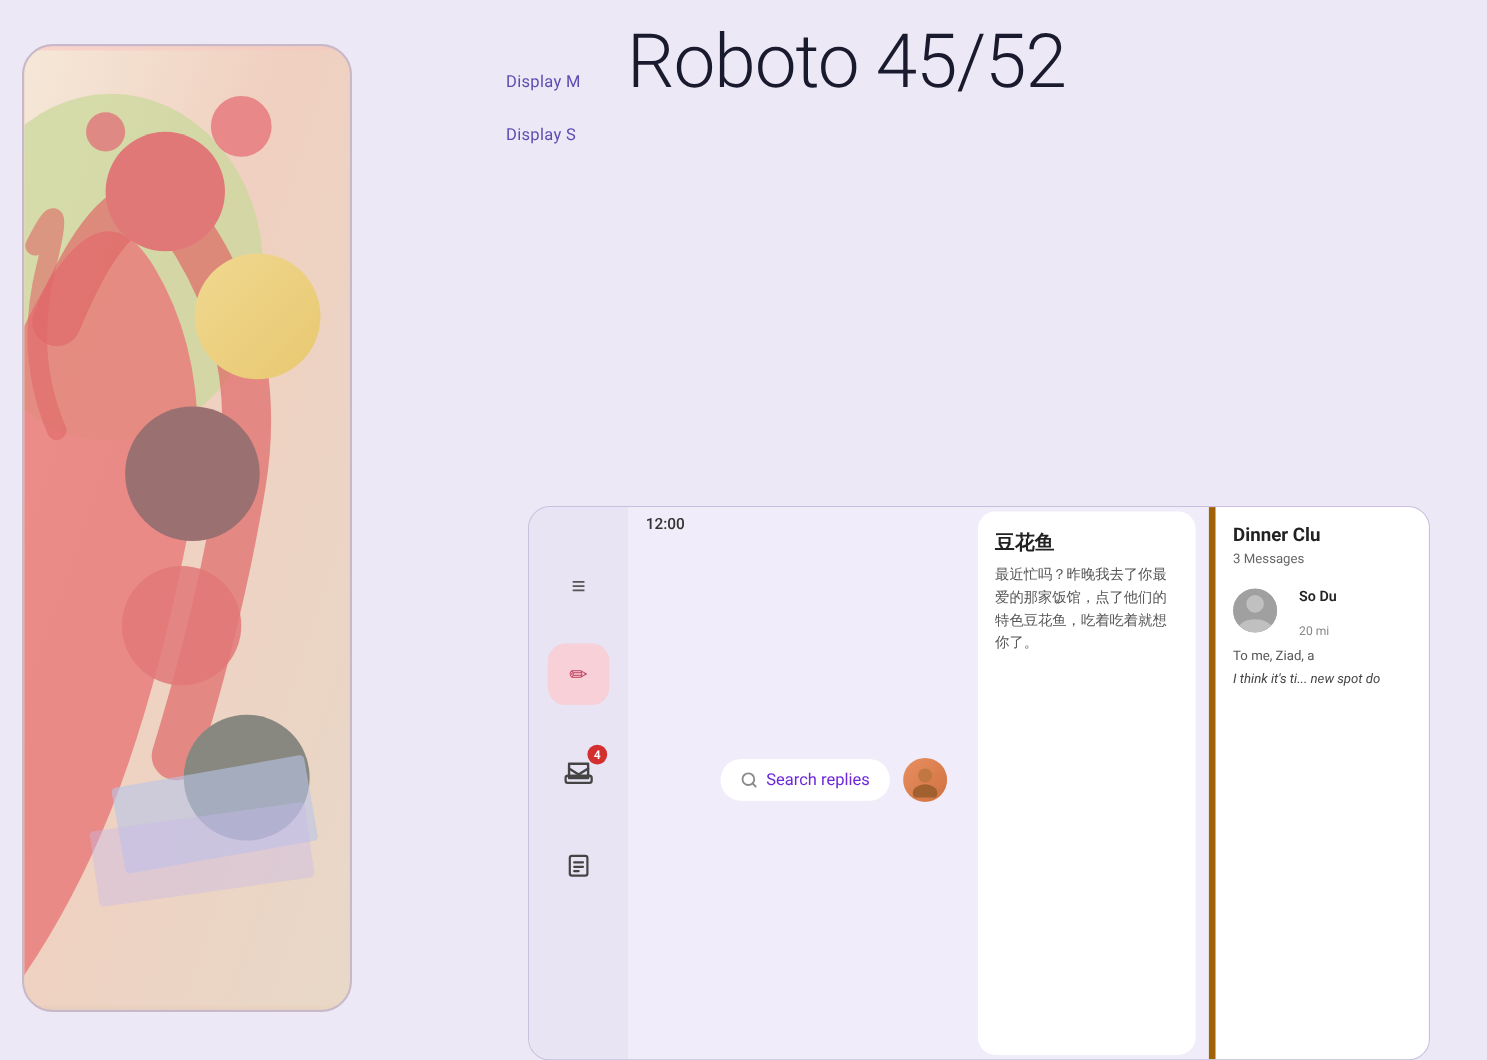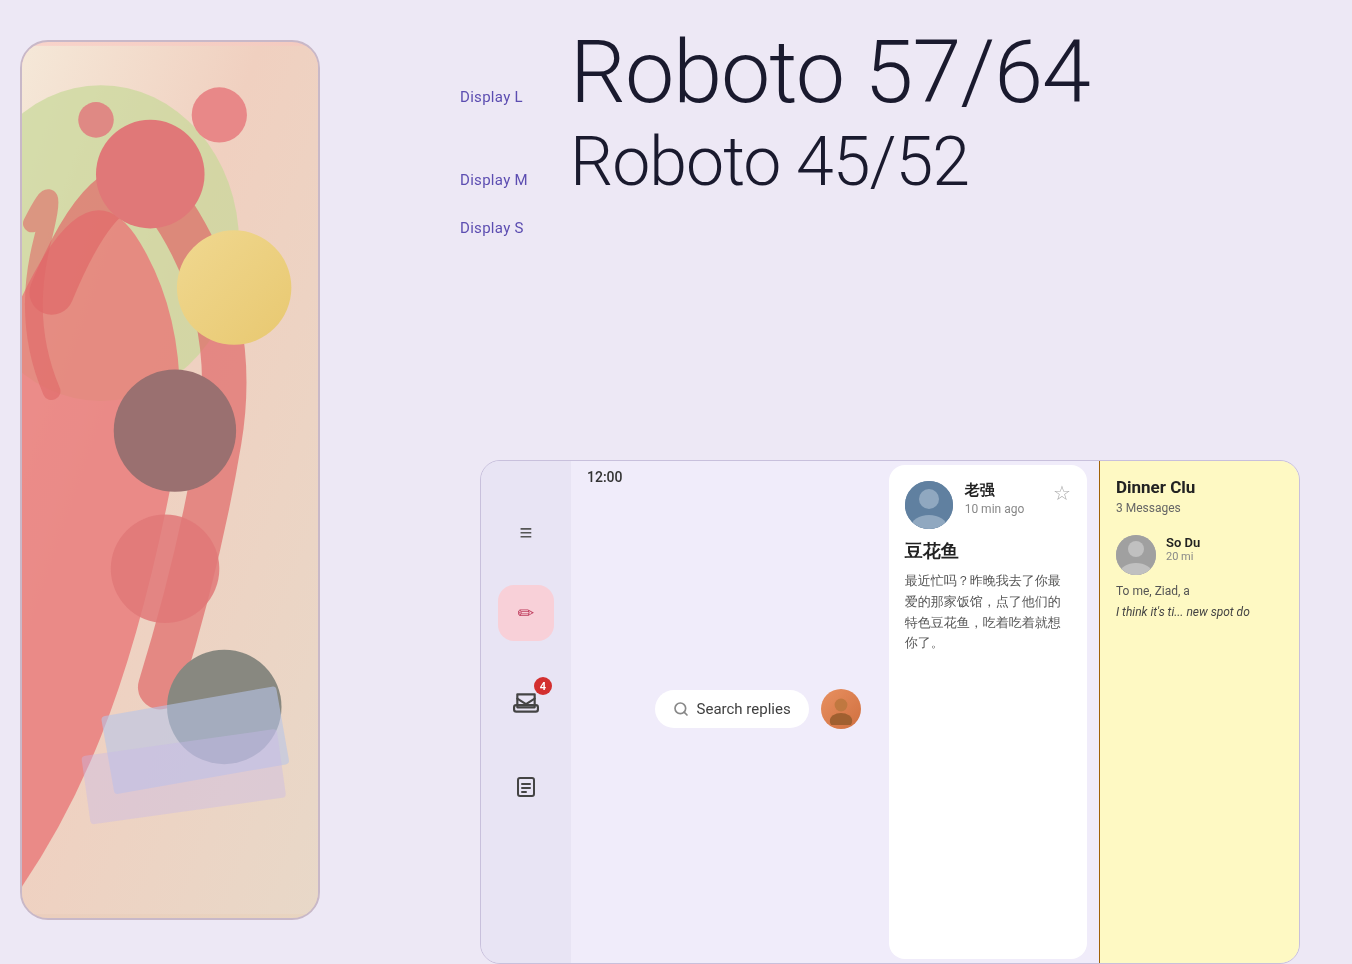--- a/index.html
+++ b/index.html
@@ -175,21 +175,21 @@
       flex: 1;
       background: white;
       border-radius: 50px;
       padding: 10px 18px;
       display: flex;
       align-items: center;
       gap: 8px;
     }
 
     .search-placeholder {
-      color: #404040;
+      color: #6d28d9;
       font-size: 15px;
     }
 
     .avatar-circle {
       width: 40px;
       height: 40px;
       border-radius: 50%;
       background: #e8a060;
       overflow: hidden;
       flex-shrink: 0;
@@ -261,22 +261,22 @@
 
     .message-preview {
       font-size: 13px;
       color: #555;
       line-height: 1.6;
     }
 
     
     .app-right-panel {
       width: 200px;
-      background: #fef9c3;
-      border-left: 1px solid #a16207;
+      background: #ffffff;
+      border-left: 6px solid #a16207;
       padding: 16px;
       flex-shrink: 0;
     }
 
     .dinner-club-header {
       font-size: 17px;
       font-weight: 700;
       color: #222;
       margin-bottom: 4px;
       white-space: nowrap;
@@ -284,21 +284,21 @@
 
     .dinner-club-sub {
       font-size: 12px;
       color: #666;
       margin-bottom: 20px;
     }
 
     .right-contact {
       display: flex;
       align-items: flex-start;
-      gap: 10px;
+      gap: 20px;
     }
 
     .right-avatar {
       width: 40px;
       height: 40px;
       border-radius: 50%;
       background: #b0b0b0;
       flex-shrink: 0;
       overflow: hidden;
     }
@@ -309,20 +309,21 @@
 
     .right-contact-name {
       font-size: 13px;
       font-weight: 600;
       color: #222;
     }
 
     .right-contact-time {
       font-size: 11px;
       color: #888;
+      margin-top: 17px;
     }
 
     .right-contact-preview {
       font-size: 12px;
       color: #555;
       margin-top: 8px;
       line-height: 1.4;
     }
 
     .right-contact-preview2 {
@@ -378,24 +379,20 @@
       <rect x="60" y="720" width="200" height="70" rx="4" fill="#c8b8e8" opacity="0.4" transform="rotate(-8 60 720)"></rect>
 
       <path d="M 10 180 Q 40 120 20 200 Q 0 280 30 350" fill="none" stroke="#e06868" stroke-width="18" stroke-linecap="round" opacity="0.6"></path>
 
       <circle cx="75" cy="75" r="18" fill="#e08080" opacity="0.9"></circle>
     </svg>
   </div>
 </div>
 
 <div class="typography-section">
-  <div class="type-row type-row-l">
-    <span class="type-label">Display L</span>
-    <span class="type-display type-display-l">Roboto 57/64</span>
-  </div>
   <div class="type-row type-row-m">
     <span class="type-label">Display M</span>
     <span class="type-display type-display-m">Roboto 45/52</span>
   </div>
   <div class="type-row type-row-s">
     <span class="type-label">Display S</span>
   </div>
 </div>
 
 <div class="app-mockup">
@@ -441,34 +438,20 @@
         <div class="avatar-inner">
           <svg width="32" height="32" viewBox="0 0 40 40">
             <circle cx="20" cy="15" r="8" fill="#c07840"></circle>
             <ellipse cx="20" cy="35" rx="14" ry="10" fill="#a06030"></ellipse>
           </svg>
         </div>
       </div>
     </div>
 
     <div class="message-item">
-      <div class="message-header">
-        <div class="message-avatar">
-          <svg width="48" height="48" viewBox="0 0 48 48">
-            <rect width="48" height="48" fill="#6080a0"></rect>
-            <circle cx="24" cy="18" r="10" fill="#90a8c0"></circle>
-            <ellipse cx="24" cy="46" rx="18" ry="12" fill="#90a8c0"></ellipse>
-          </svg>
-        </div>
-        <div class="message-meta">
-          <div class="message-sender">老强</div>
-          <div class="message-time">10 min ago</div>
-        </div>
-        <span class="star-icon">☆</span>
-      </div>
       <div class="message-subject">豆花鱼</div>
       <div class="message-preview">最近忙吗？昨晚我去了你最爱的那家饭馆，点了他们的特色豆花鱼，吃着吃着就想你了。</div>
     </div>
   </div>
 
   <div class="app-right-panel">
     <div class="dinner-club-header">Dinner Clu</div>
     <div class="dinner-club-sub">3 Messages</div>
     <div class="right-contact">
       <div class="right-avatar">

